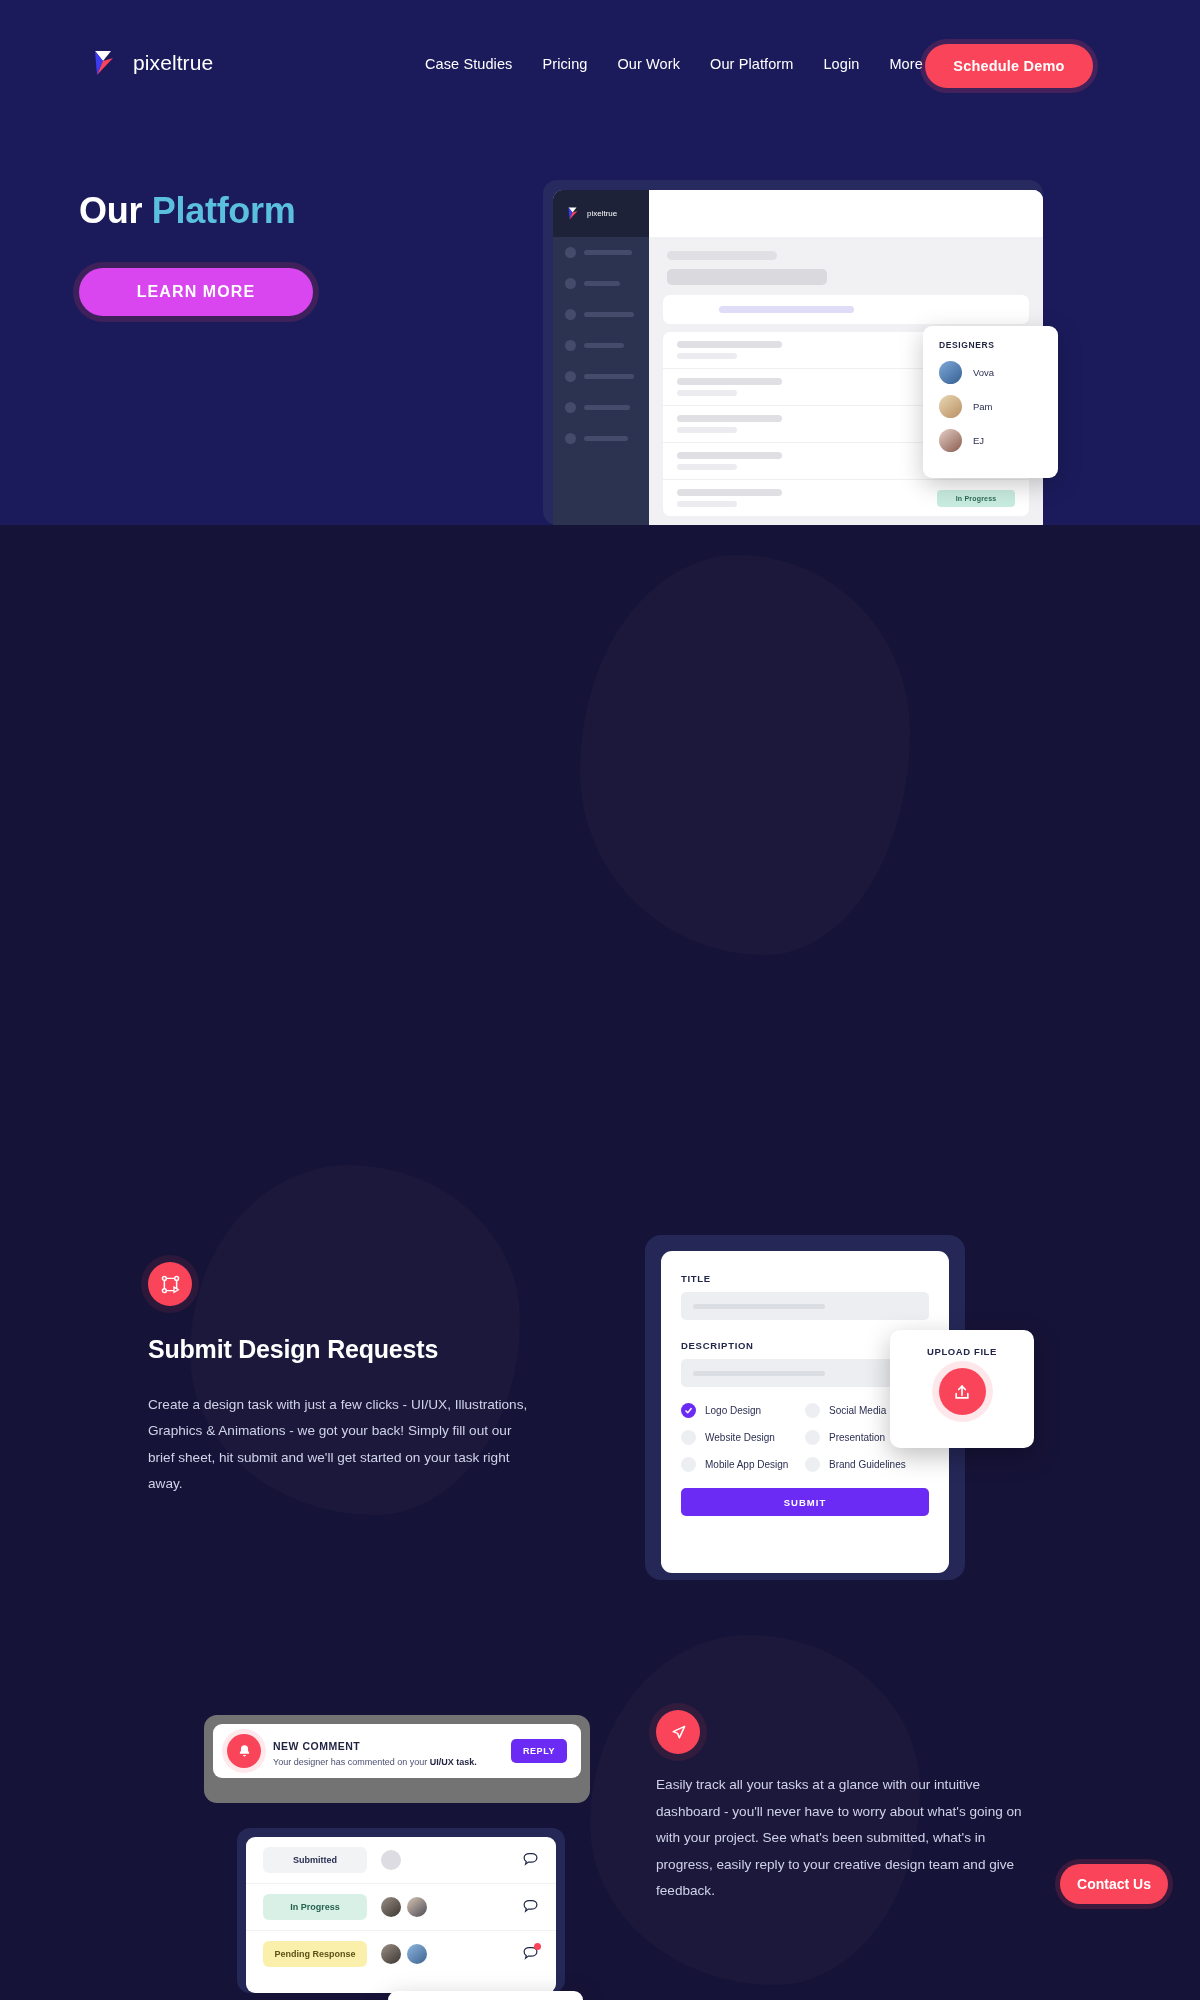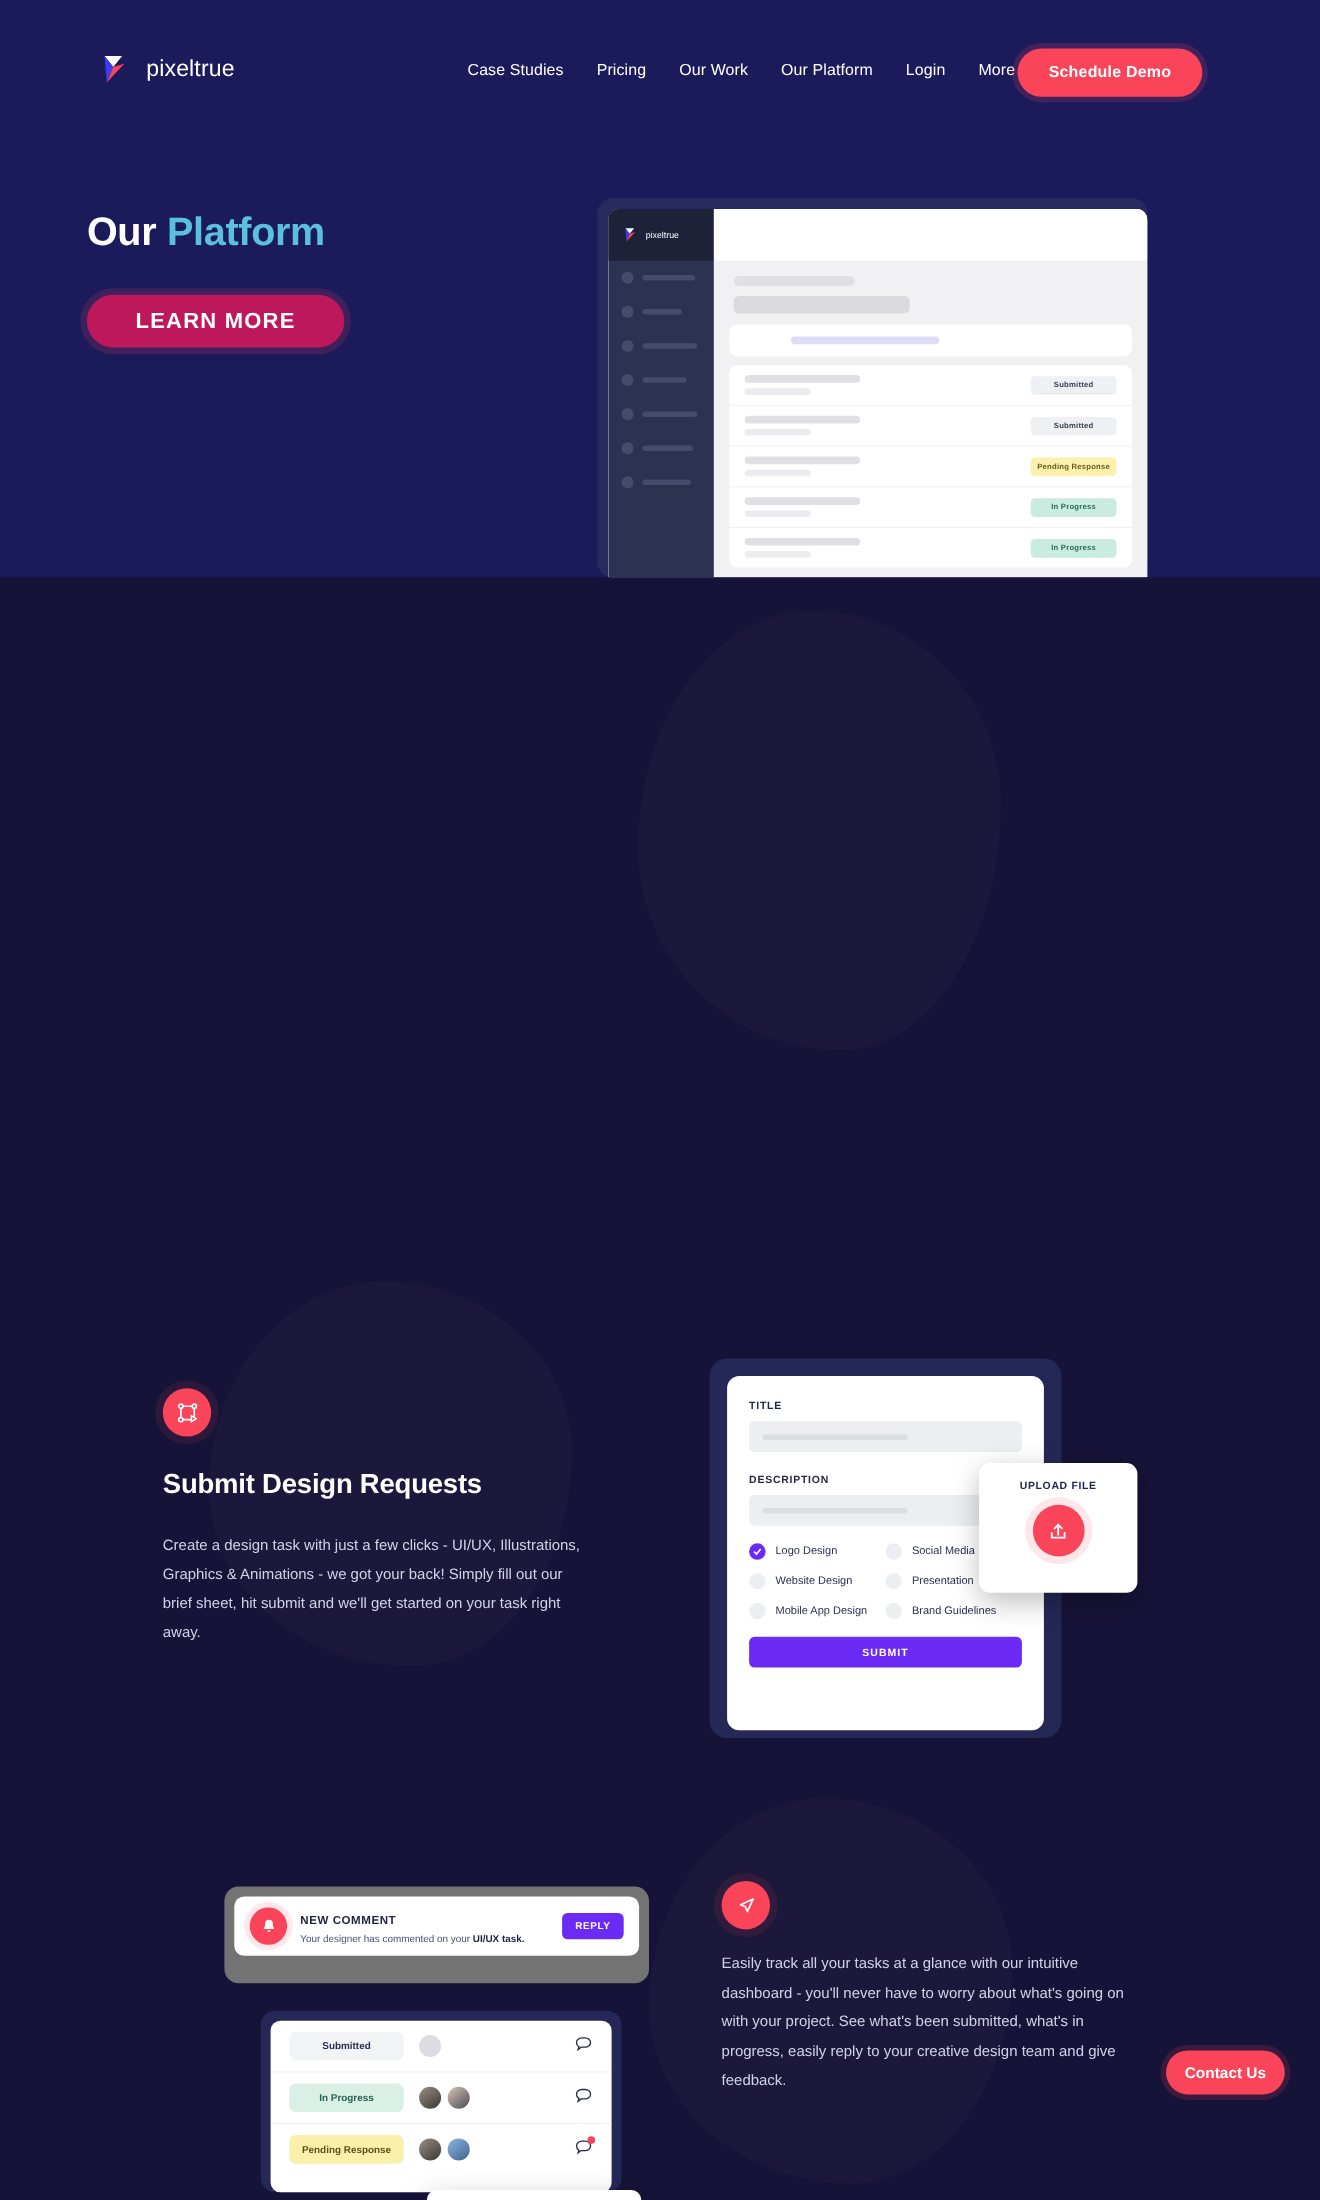--- a/index.html
+++ b/index.html
@@ -39,22 +39,22 @@
     font-family: "Liberation Sans", sans-serif; letter-spacing:.2px;
   }
 
   
   .hero-copy { position: absolute; left: 79px; top: 190px; width: 420px; }
   .hero-title { font-size: 36px; font-weight: bold; letter-spacing: -0.3px; }
   .hero-title .accent { color: #5bc0de; }
   .hero-sub { margin-top: 22px; font-size: 14.2px; line-height: 1.55; color: #e9ecf6; width: 400px; }
   .btn-learn {
     margin-top: 36px; width: 234px; height: 48px; border-radius: 26px;
-    background: #be185d; border: none; color: #fff; font-weight: bold;
-    font-size: 20px; letter-spacing: 1.1px; cursor: pointer;
+    background: #d946ef; border: none; color: #fff; font-weight: bold;
+    font-size: 16px; letter-spacing: 1.1px; cursor: pointer;
     box-shadow: 0 0 0 6px rgba(250,68,89,.16);
     font-family: "Liberation Sans", sans-serif;
   }
 
   
   .dash-wrap { position: absolute; left: 543px; top: 180px; width: 640px; height: 360px; }
   .dash-shell {
     position: absolute; left: 0; top: 0; width: 500px; height: 345px;
     background: #262a5e; border-radius: 14px;
   }
@@ -281,20 +281,35 @@
                 <div class="sk" style="width:105px;height:7px"></div>
                 <div class="sk" style="width:60px;height:6px;margin-top:5px;background:#ececf0"></div>
               </div>
               <div class="badge b-prog">In Progress</div>
             </div>
           </div>
         </div>
       </div>
     </div>
 
+    <div class="designers-card">
+      <div class="designers-title">DESIGNERS</div>
+      <div class="designer-row">
+        <span class="avatar" style="background:linear-gradient(140deg,#7fa9d8,#355f92)"></span>
+        <span class="designer-name">Vova</span>
+      </div>
+      <div class="designer-row">
+        <span class="avatar" style="background:linear-gradient(140deg,#e8d8b4,#b98f63)"></span>
+        <span class="designer-name">Pam</span>
+      </div>
+      <div class="designer-row">
+        <span class="avatar" style="background:linear-gradient(140deg,#e3cfc6,#8b5b4e)"></span>
+        <span class="designer-name">EJ</span>
+      </div>
+    </div>
   </div>
 </section>
 
 <section class="body-sec">
 
   <span class="blob" style="left:580px;top:30px;width:330px;height:400px"></span>
   <span class="blob" style="left:190px;top:640px;width:330px;height:350px"></span>
   <span class="blob" style="left:590px;top:1110px;width:330px;height:350px"></span>
 
   <div class="b1-text">

